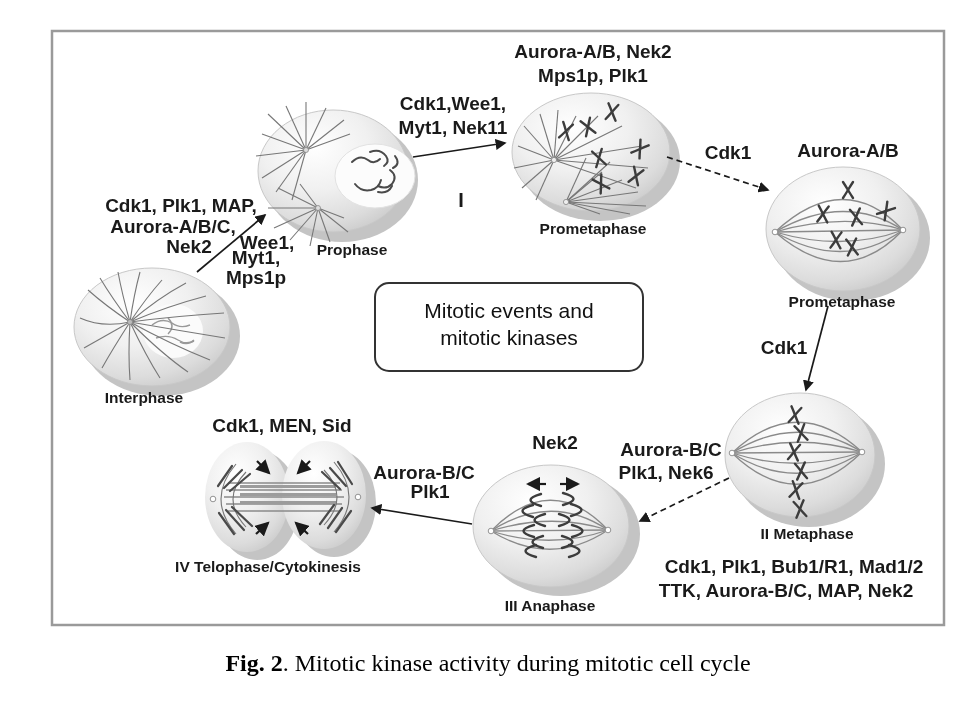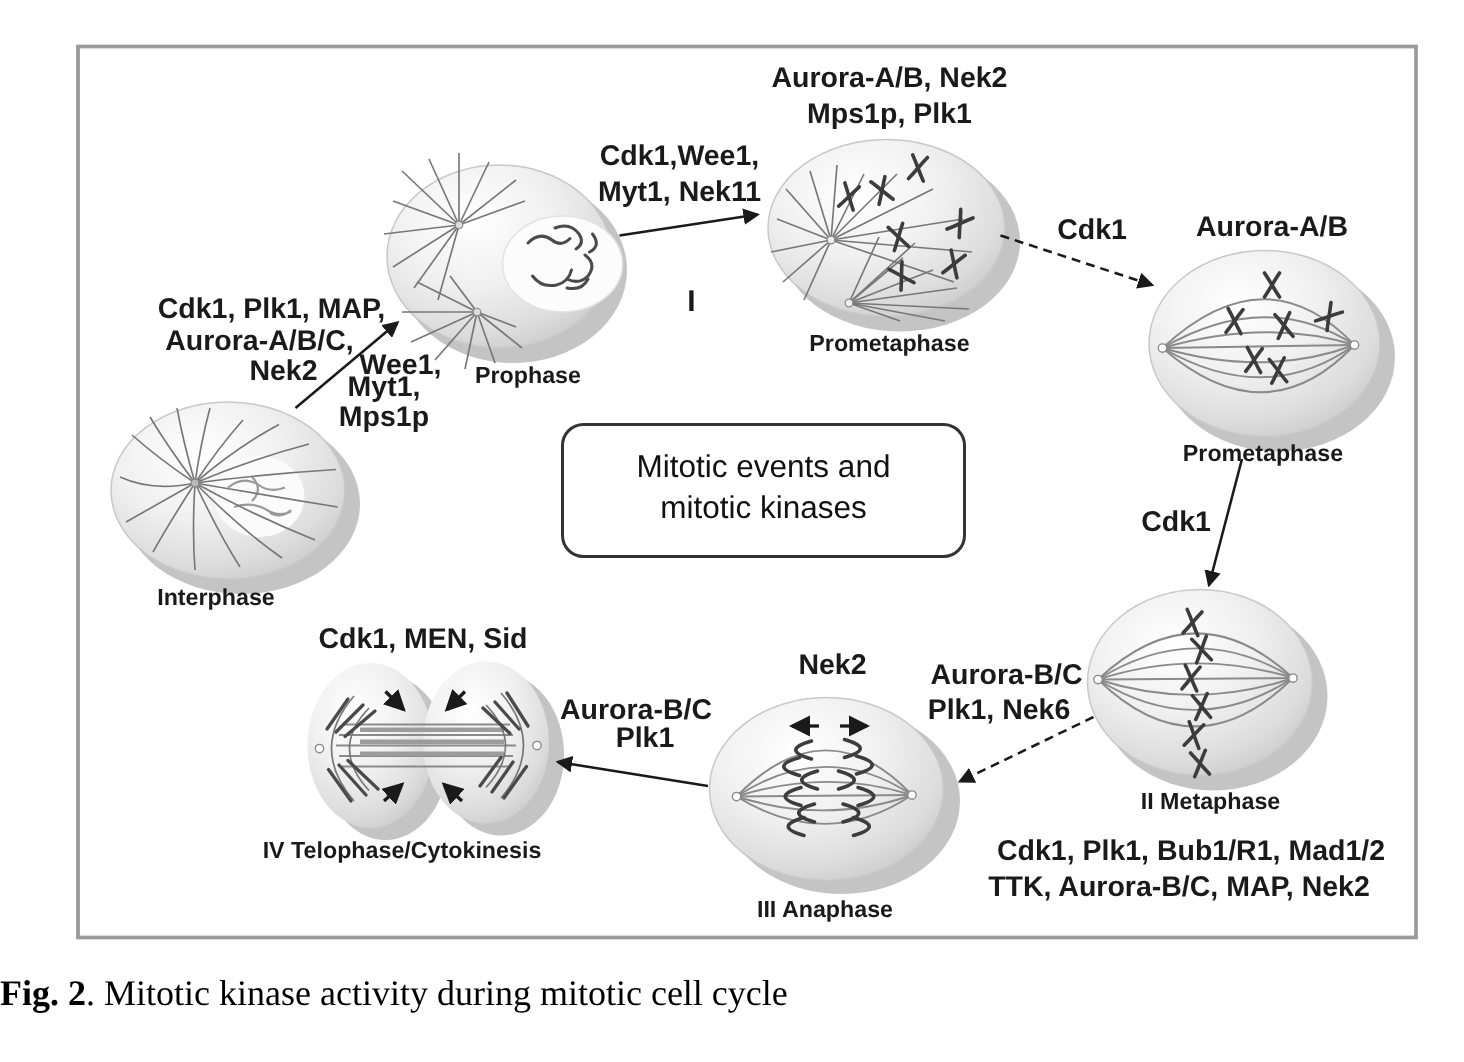--- a/index.html
+++ b/index.html
@@ -3,21 +3,21 @@
 <meta charset="utf-8">
 <style>
   html,body{margin:0;padding:0;background:#ffffff;}
   .canvas{position:relative;width:976px;height:708px;background:#ffffff;overflow:hidden;
           font-family:"Liberation Sans",sans-serif;color:#1a1a1a;}
   svg{position:absolute;top:0;left:0;display:block;}
   .kin{font-family:"Liberation Sans",sans-serif;font-size:19px;font-weight:bold;fill:#1a1a1a;}
   .stage{font-family:"Liberation Sans",sans-serif;font-size:15.5px;font-weight:bold;fill:#1a1a1a;}
   .boxtxt{font-family:"Liberation Sans",sans-serif;font-size:21px;font-weight:normal;fill:#111;}
   .roman{font-family:"Liberation Sans",sans-serif;font-size:20px;font-weight:bold;fill:#1a1a1a;}
-  .caption{position:absolute;left:0;right:0;top:650px;
+  .caption{position:absolute;left:0;right:0;top:650px;text-align:center;
            font-family:"Liberation Serif",serif;font-size:24px;color:#000;}
   .caption .fig{font-weight:bold;}
   .mt{stroke:#777;stroke-width:1.1;fill:none;}
   .sp{stroke:#8a8a8a;stroke-width:1.3;fill:none;}
   .chr{stroke:#3c3c3c;stroke-width:2.4;fill:none;stroke-linecap:round;}
   .arrow{stroke:#1a1a1a;stroke-width:1.7;fill:none;}
   .minarrow{stroke:#1a1a1a;stroke-width:2.2;fill:none;}
 </style>
 </head>
 <body>

